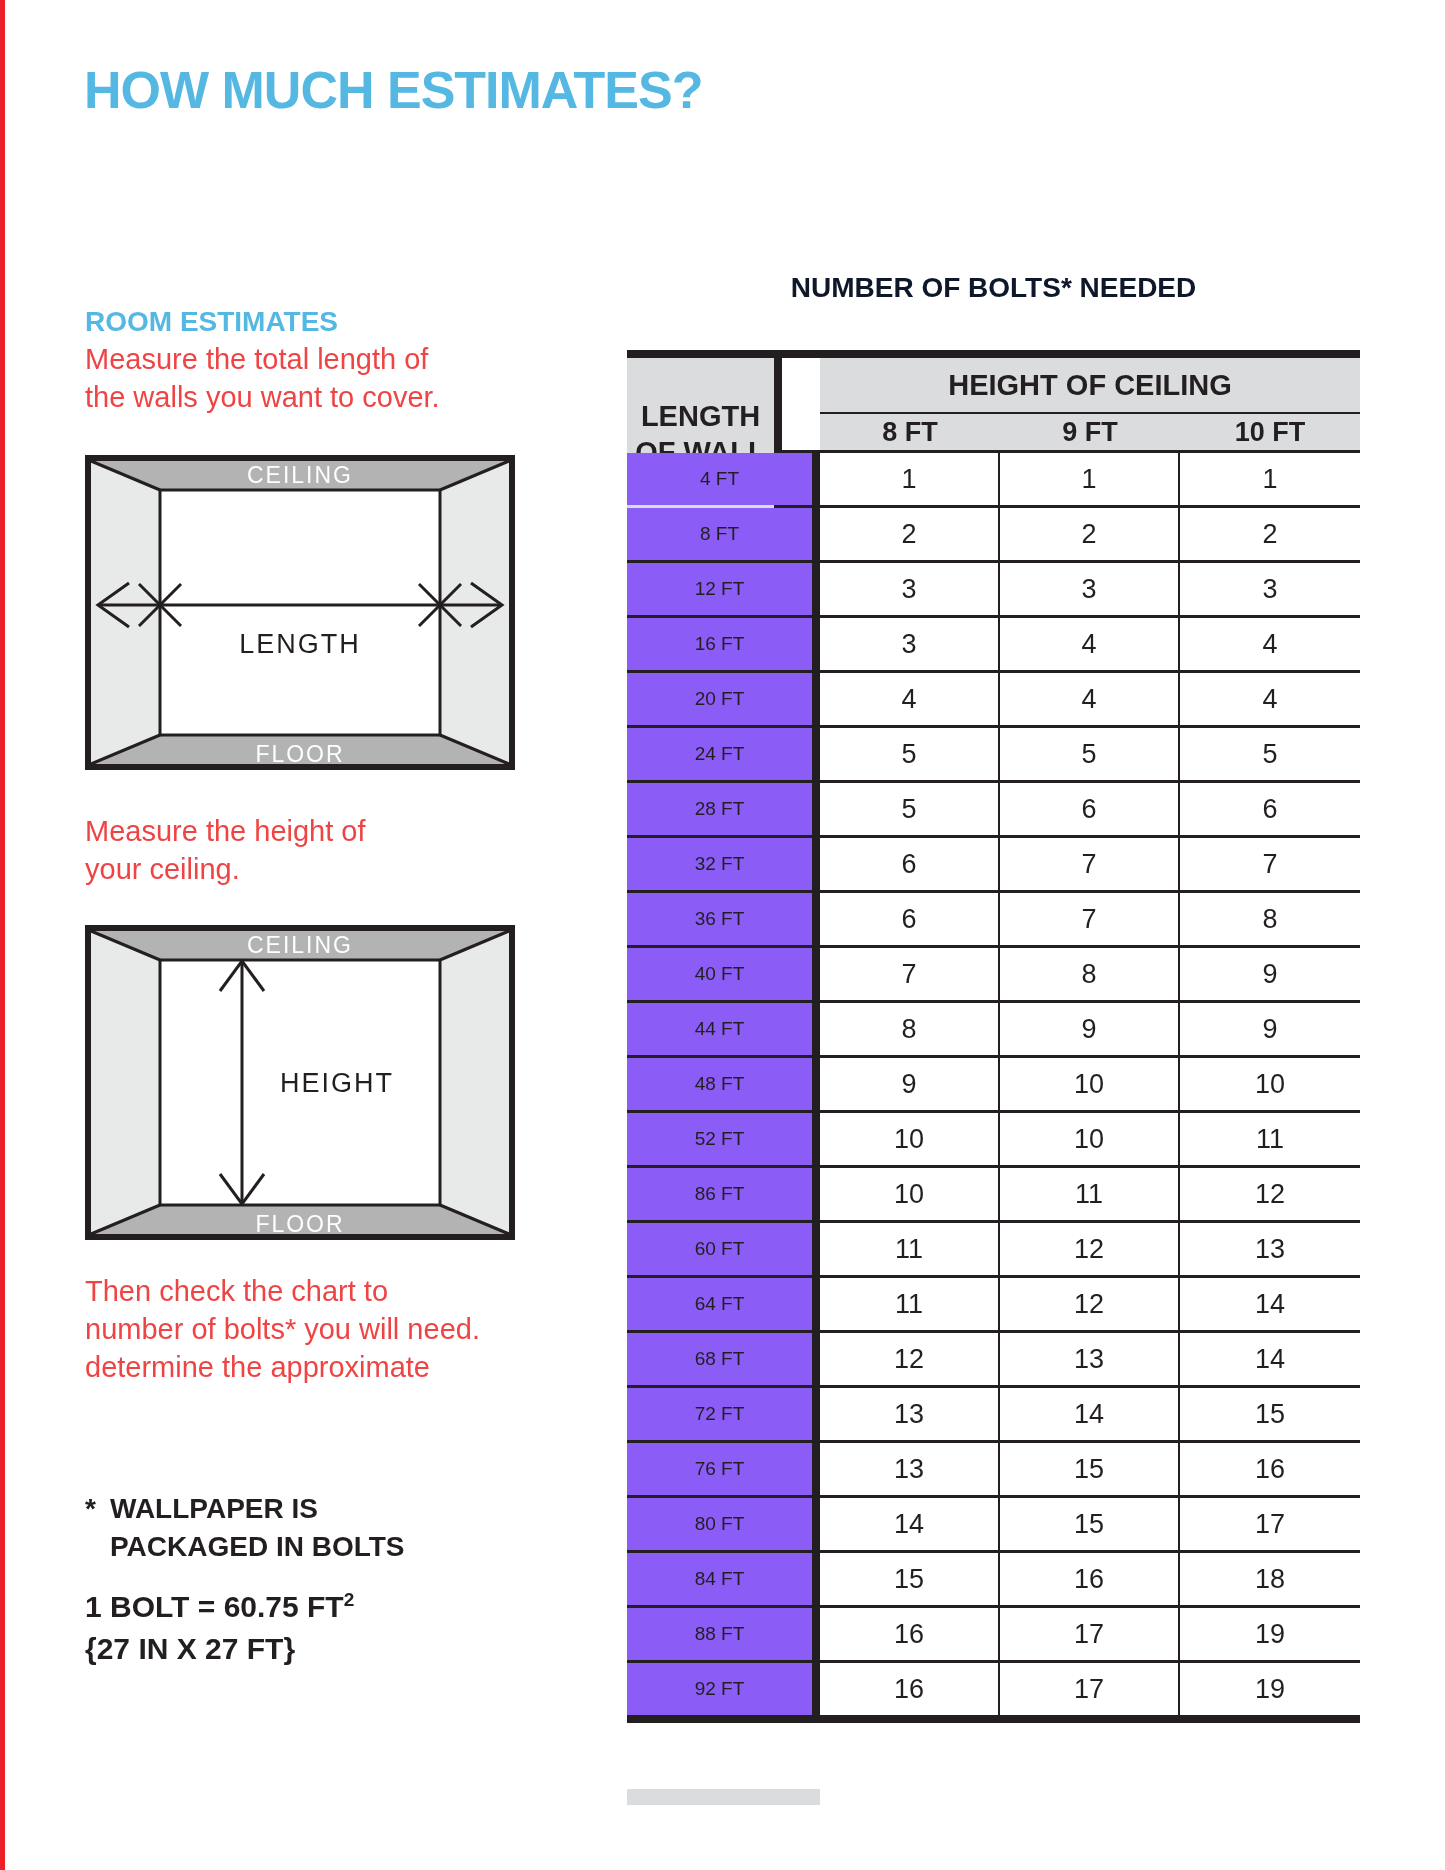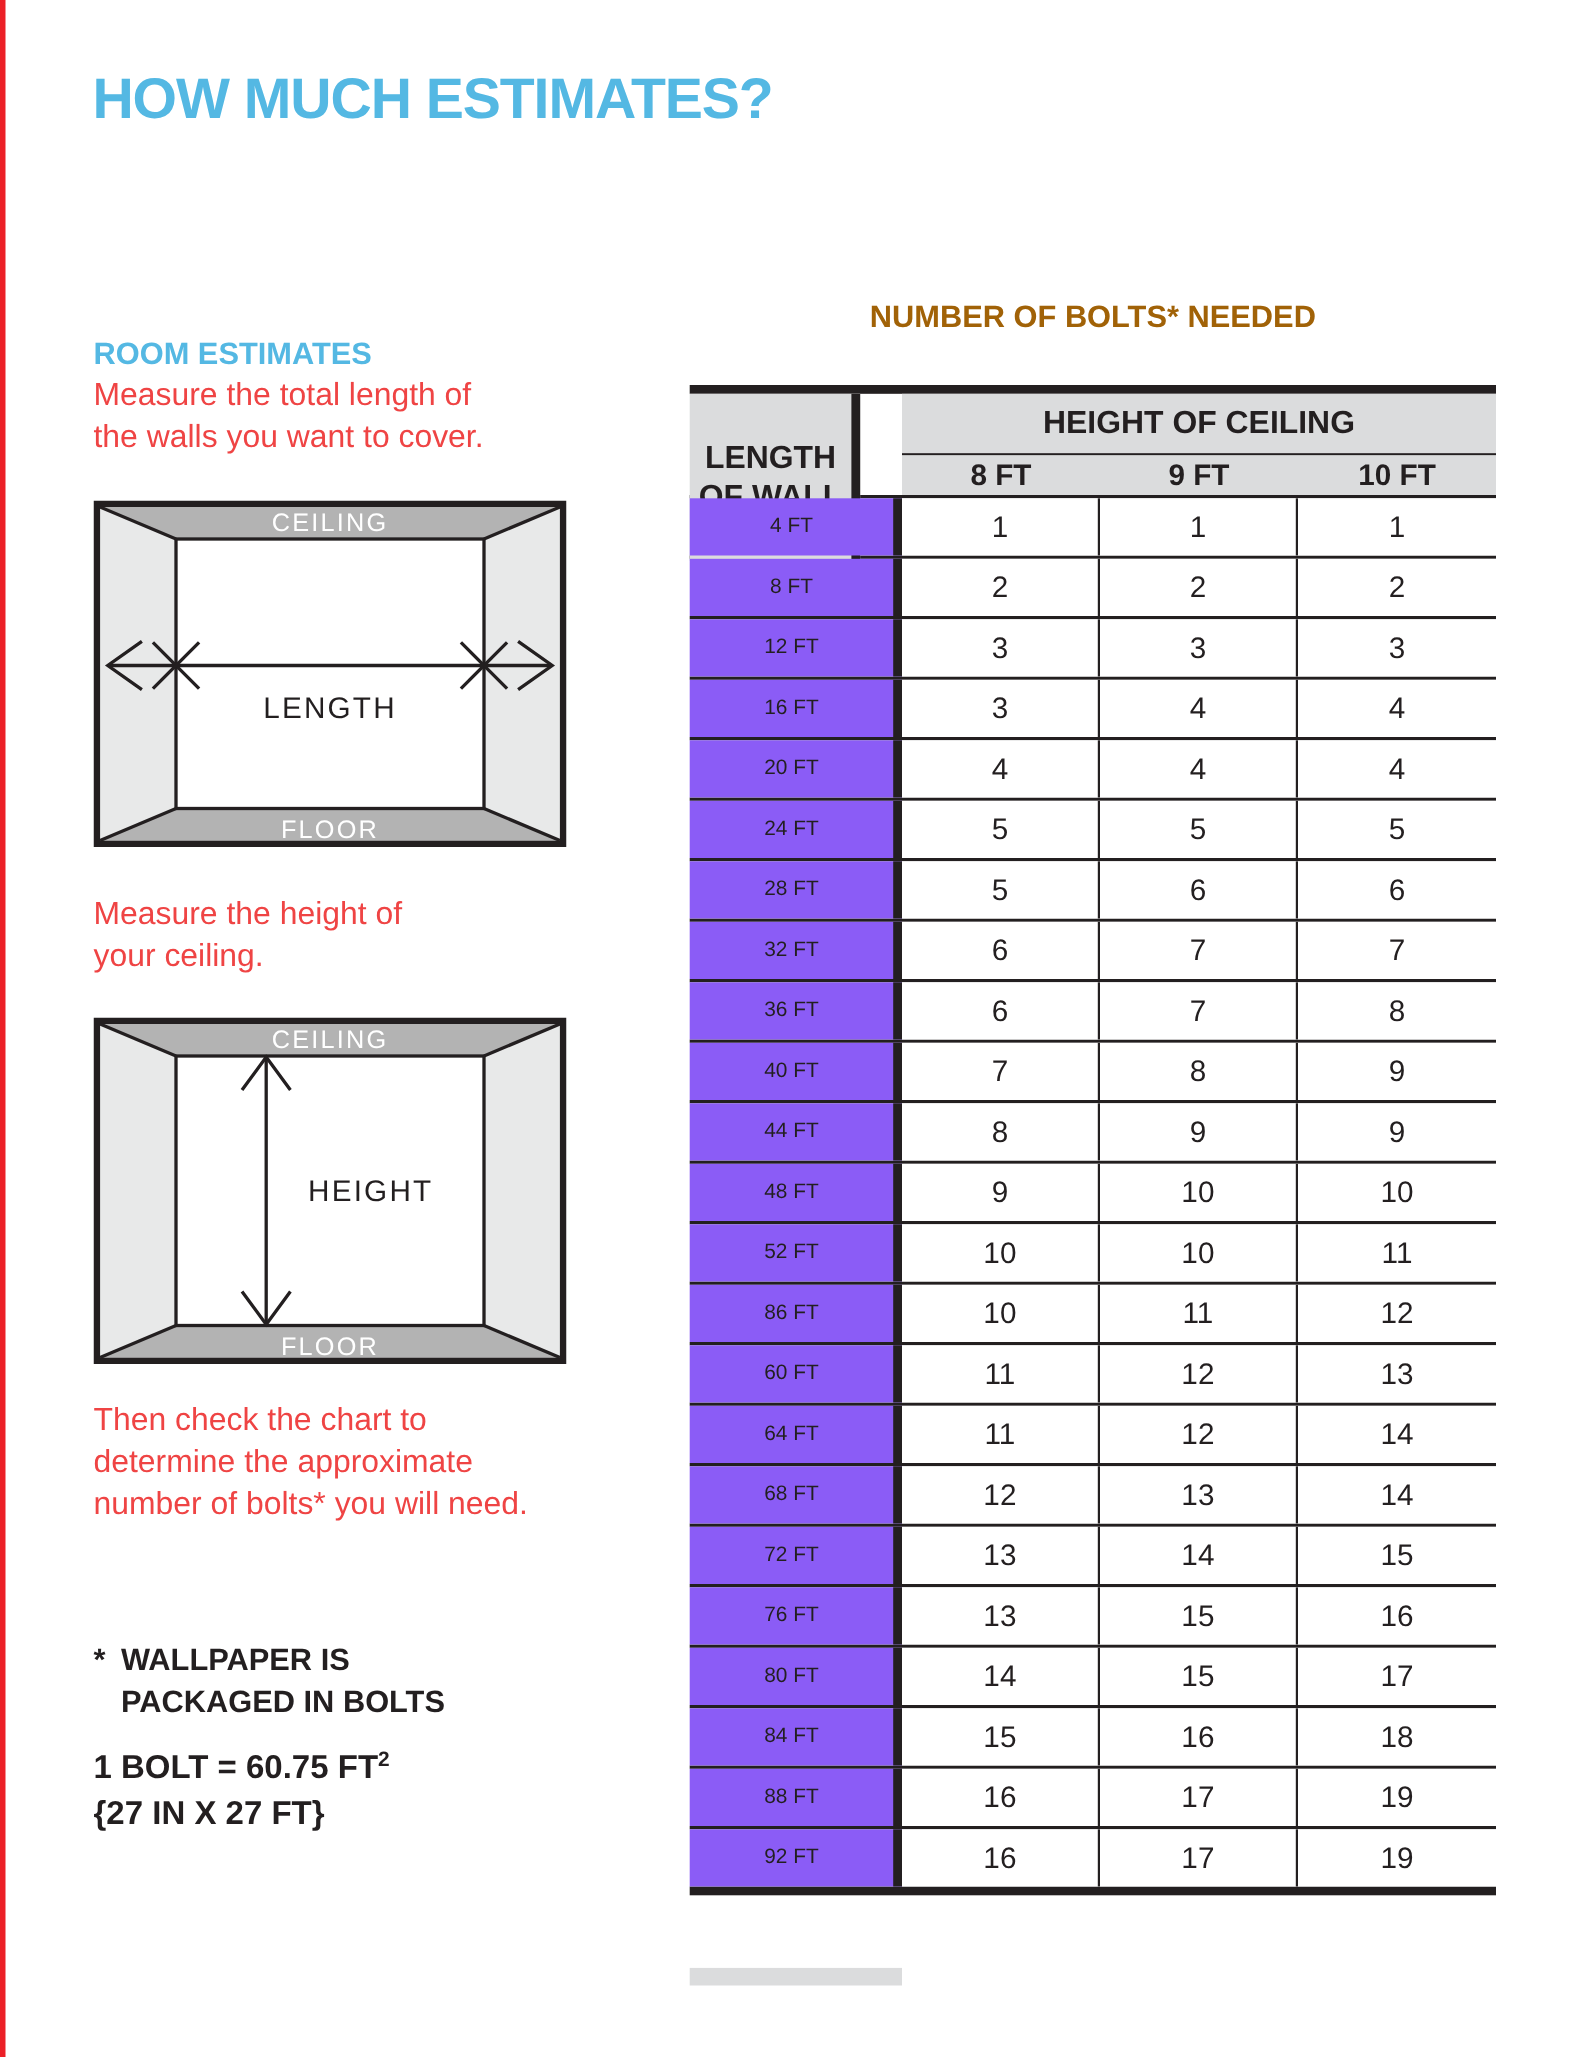--- a/index.html
+++ b/index.html
@@ -153,38 +153,38 @@
     <g stroke="#231f20" stroke-width="3" fill="none">
       <line x1="157" y1="37" x2="157" y2="278"></line>
       <polyline points="135,66 157,36 179,66"></polyline>
       <polyline points="135,249 157,279 179,249"></polyline>
     </g>
     <text x="252" y="167" text-anchor="middle" font-size="27" letter-spacing="2" fill="#231f20">HEIGHT</text>
   </svg>
 
   <div class="para para3">
     <div>Then check the chart to</div>
+    <div>number of bolts* you will need.</div>
     <div>determine the approximate</div>
-    <div>number of bolts* you will need.</div>
   </div>
 
   <div class="footnote">
     <span class="star">*</span>
     <span>
       <div>WALLPAPER IS</div>
       <div>PACKAGED IN BOLTS</div>
     </span>
   </div>
 
   <div class="boltinfo">
     <div><span>1 BOLT = 60.75 FT</span><sup>2</sup></div>
     <div>{27 IN X 27 FT}</div>
   </div>
 
-  <div class="section-heading heading-table" style="color:#a16207;">NUMBER OF BOLTS* NEEDED</div>
+  <div class="section-heading heading-table" style="color:#0f172a;">NUMBER OF BOLTS* NEEDED</div>
 
   <div class="bolt-table">
     <div class="thead">
       <div class="thead-top">
         <div class="th-corner">
           <div>
             <div>LENGTH</div>
             <div>OF WALL</div>
           </div>
         </div>

